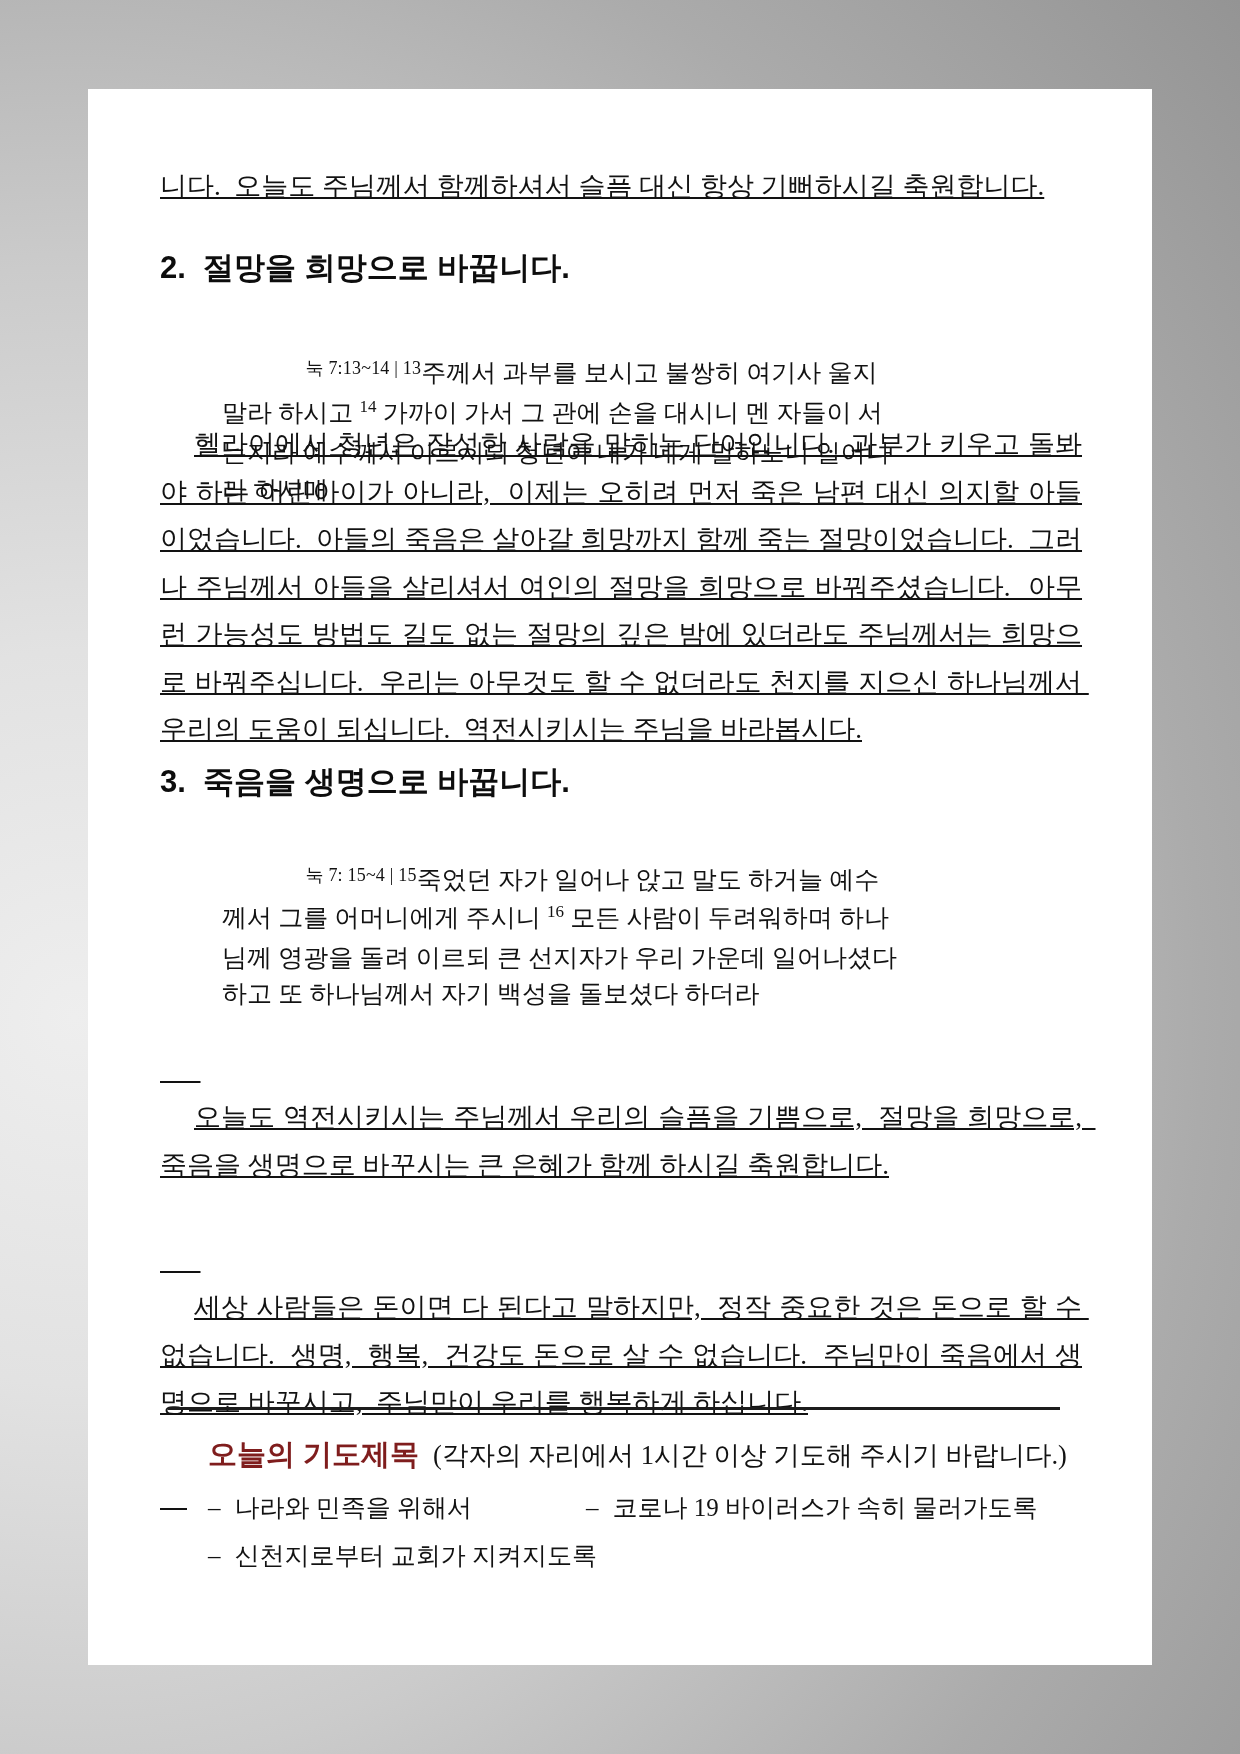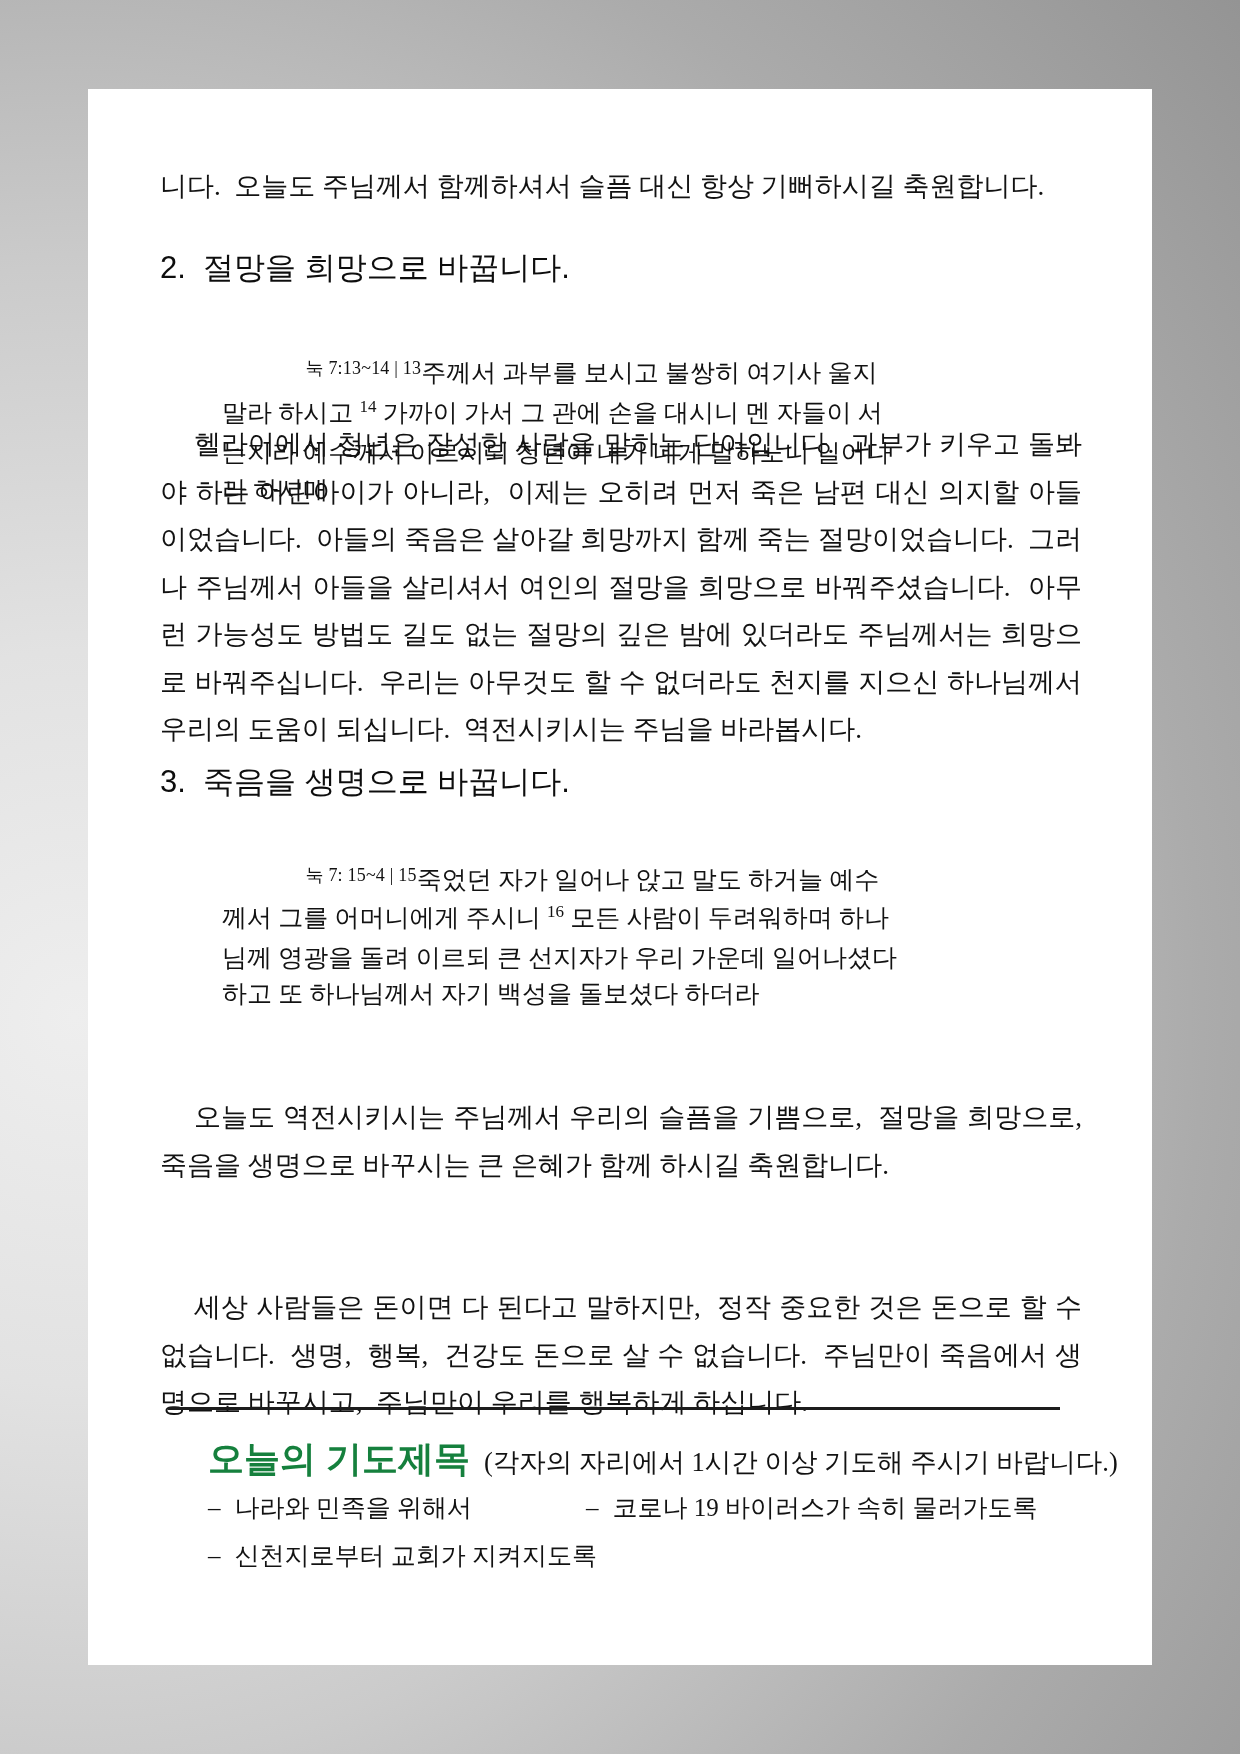--- a/index.html
+++ b/index.html
@@ -8,45 +8,45 @@
     background: radial-gradient(130% 95% at 6% 58%,
       #eeeeee 0%, #e2e2e2 22%, #cbcbcb 45%, #ababab 70%, #8f8f8f 100%);
     font-family:"Liberation Serif", serif;
     color:#121212;
   }
   .page {
     position:absolute; left:88px; top:89px; width:1064px; height:1576px;
     background:#ffffff;
   }
   .abs { position:absolute; }
-  .body-text { font-size:27px; line-height:47.5px; white-space:pre-wrap; }
+  .body-text { font-size:27px; line-height:47.5px; white-space:pre-wrap;text-decoration:underline; }
   .just { text-align:justify; }
   .indent { text-indent:34px; }
   .cont { left:72px; top:74px; width:922px; }
   .heading {
-    font-family:"Liberation Sans", sans-serif; font-weight:400;
+    font-family:"Liberation Sans", sans-serif; font-weight:700;
     font-size:31px; line-height:42px; margin:0; color:#0d0d0d;
     white-space:pre-wrap;
   }
   .h-s2 { left:72px; top:158px; width:922px; }
   .h-s3 { left:72px; top:672px; width:922px; }
   .quote { font-size:25px; line-height:37px; white-space:pre-wrap; }
   .quote1 { left:134px; top:228px; width:676px; }
   .quote2 { left:134px; top:736px; width:676px; line-height:36.5px; }
   .qref { font-size:18px; position:relative; top:-7px; letter-spacing:0.2px;margin-left:46px; }
   .vsup { font-size:17px; position:relative; top:-9px; }
   sup.vsup { vertical-align:baseline;margin-top:8px; }
   .para1 { left:72px; top:332px; width:922px; }
   .para23 { left:72px; top:910px; width:922px; }
   .para23 p { margin:0; }
   .rule { left:80px; top:1318px; width:892px; height:0; border-top:3px solid #1c1c1c; }
   .prayer-title-row { left:120px; top:1346px; width:860px; white-space:nowrap; }
   .pt-bold {
-    font-family:"Liberation Sans", sans-serif; font-weight:700; font-size:36px;
-    color:#15803d;
+    font-family:"Liberation Sans", sans-serif; font-weight:700; font-size:29px;
+    color:#7f1d1d;
   }
   .pt-note { font-size:26.5px; margin-left:10px; }
   .prayer-items {
     left:120px; top:1400px; width:870px;
     display:grid; grid-template-columns:378px 1fr; row-gap:10px;
     font-size:25px; line-height:38px;
   }
   .pitem { white-space:nowrap; }
   .pbullet { margin-right:14px; }
 </style>

